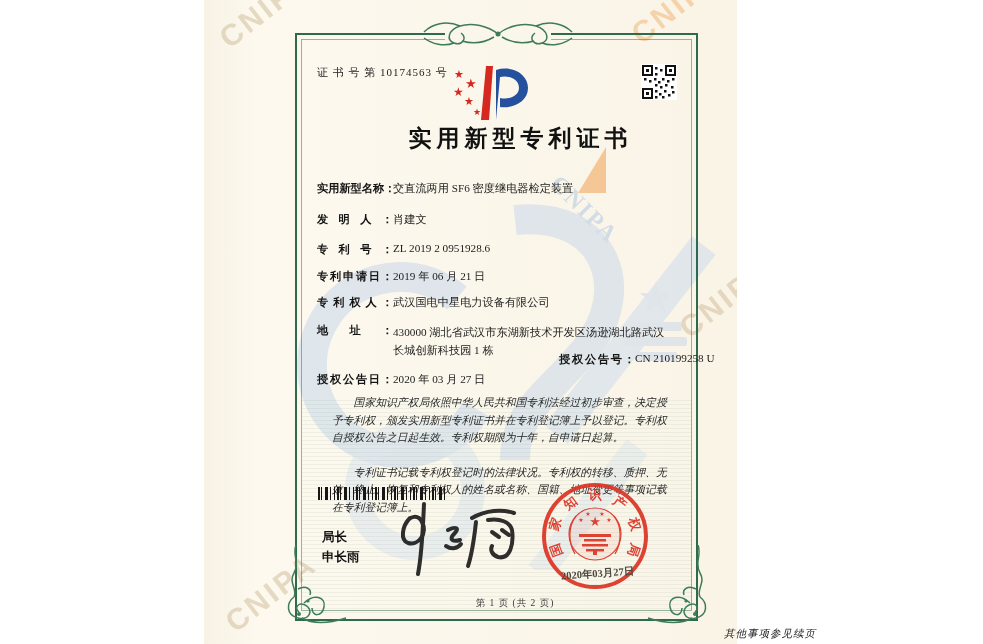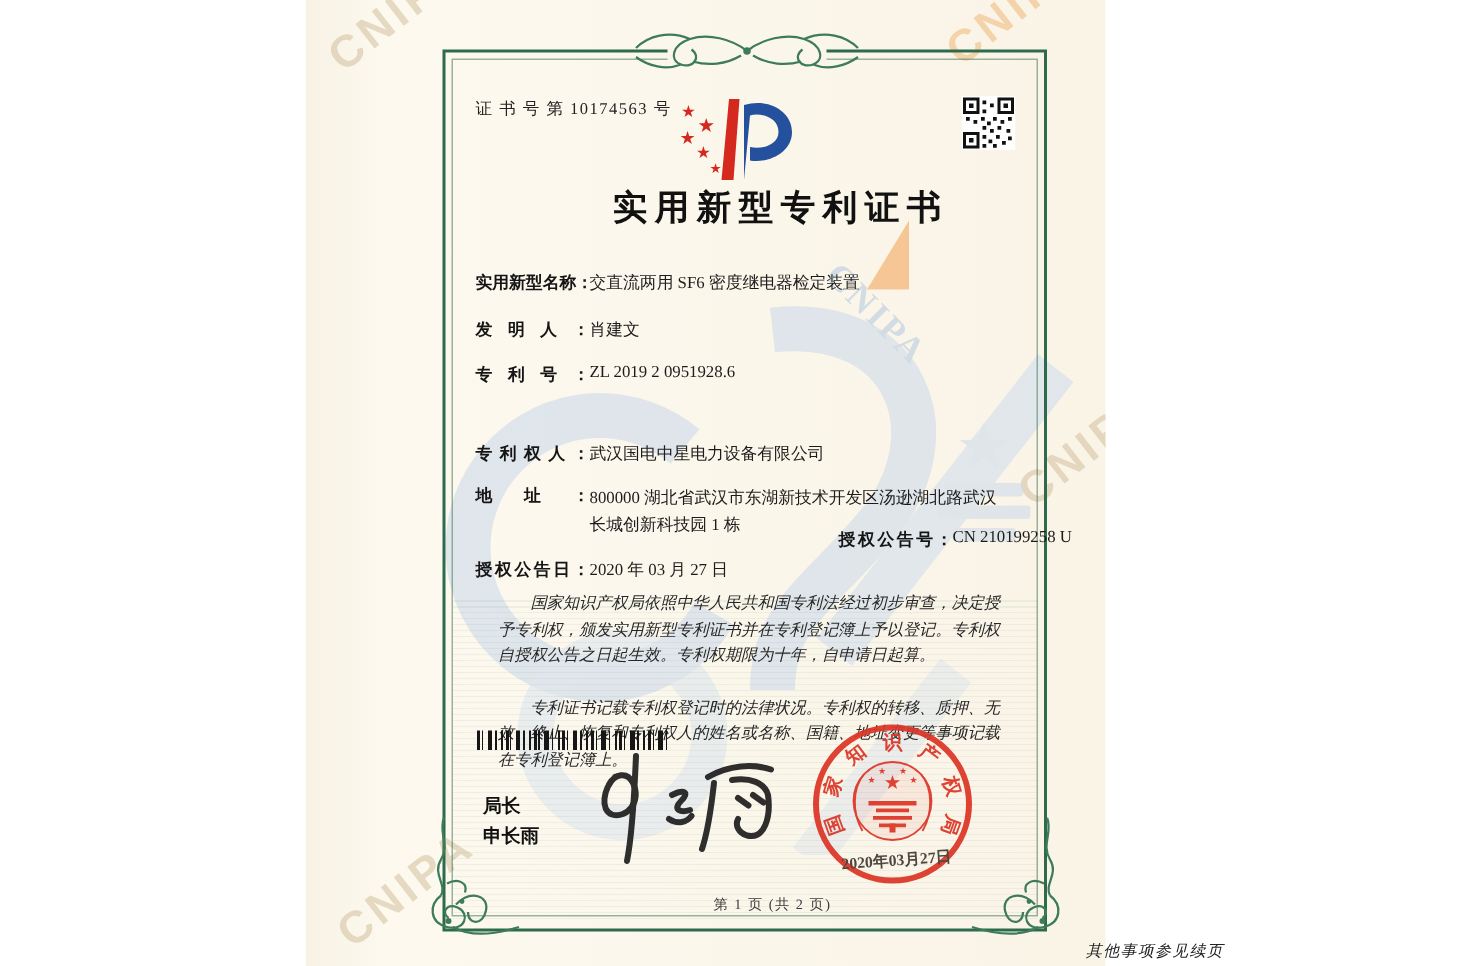--- a/index.html
+++ b/index.html
@@ -165,25 +165,28 @@
 
   <div class="frow" style="top:181px;">
     <span class="flabel">实用新型名称：</span><span class="fvalue">交直流两用 SF6 密度继电器检定装置</span>
   </div>
   <div class="frow" style="top:212px;">
     <span class="flabel">发明人：</span><span class="fvalue">肖建文</span>
   </div>
   <div class="frow" style="top:242px;">
     <span class="flabel">专利号：</span><span class="fvalue">ZL 2019 2 0951928.6</span>
   </div>
+  <div class="frow" style="top:269px;">
+    <span class="flabel">专利申请日：</span><span class="fvalue">2019 年 06 月 21 日</span>
+  </div>
   <div class="frow" style="top:295px;">
     <span class="flabel">专利权人：</span><span class="fvalue">武汉国电中星电力设备有限公司</span>
   </div>
   <div class="frow" style="top:323px;">
-    <span class="flabel">地址：</span><span class="fvalue wrap">800000 湖北省武汉市东湖新技术开发区汤逊湖北路武汉
+    <span class="flabel">地址：</span><span class="fvalue wrap">430000 湖北省武汉市东湖新技术开发区汤逊湖北路武汉
 长城创新科技园 1 栋</span>
   </div>
   <div class="frow" style="top:372px;">
     <span class="flabel">授权公告日：</span><span class="fvalue">2020 年 03 月 27 日</span>
   </div>
   <div class="grant-no">
     <span class="flabel">授权公告号：</span><span class="fvalue">CN 210199258 U</span>
   </div>
 
   <div class="legal">

